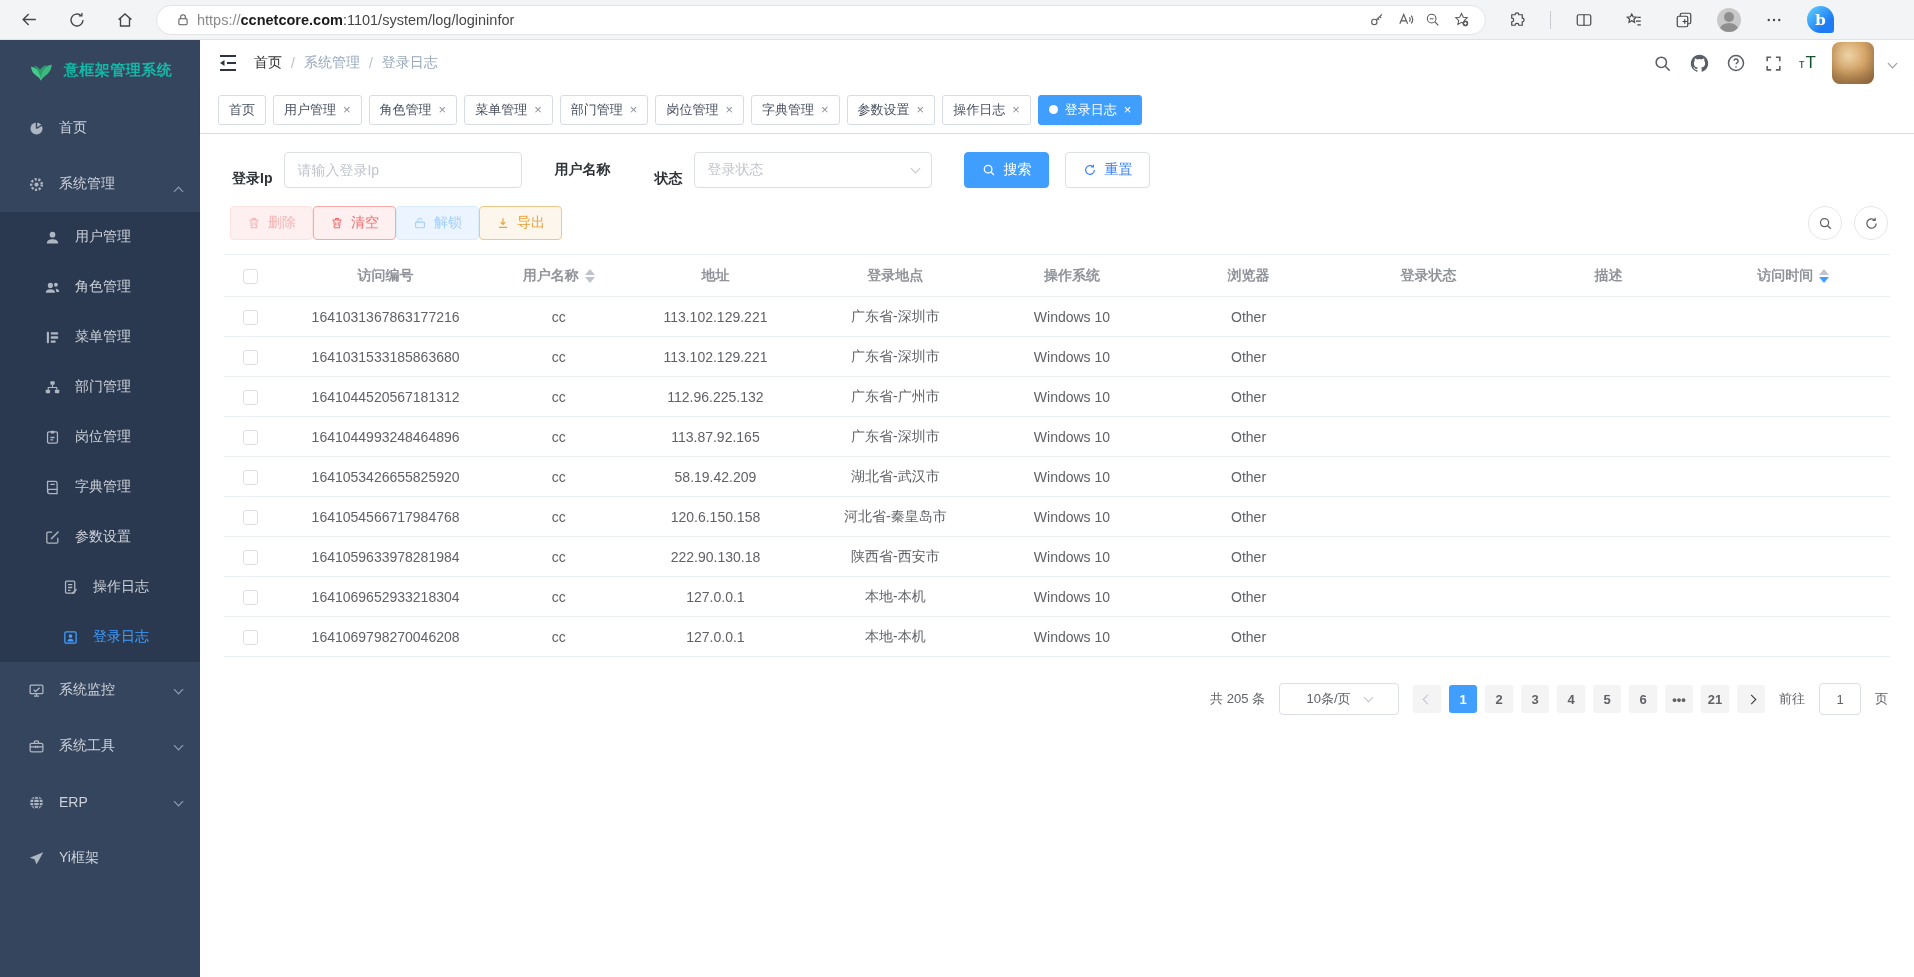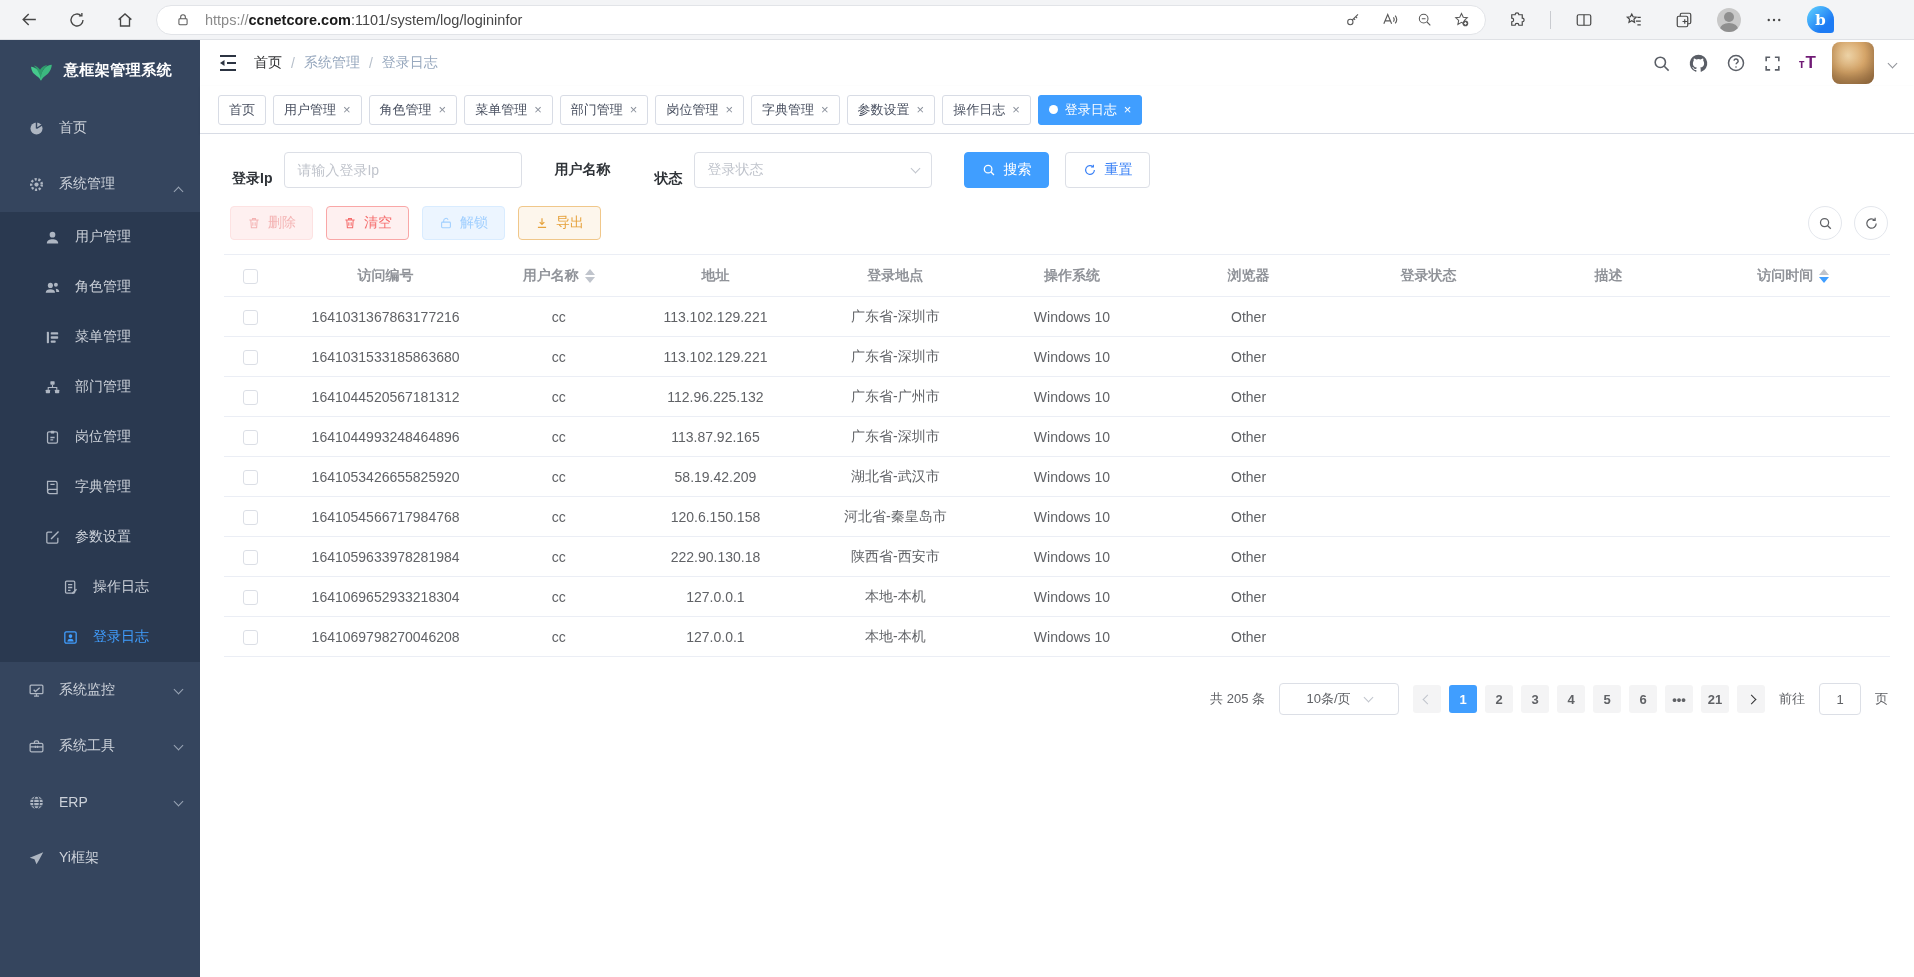--- a/index.html
+++ b/index.html
@@ -3,40 +3,40 @@
 <meta charset="utf-8">
 <style>
   * { box-sizing: border-box; margin: 0; padding: 0; }
   html,body { width:1914px; height:977px; overflow:hidden; }
   body { font-family:"Liberation Sans","DejaVu Sans",sans-serif; background:#fff; color:#303133; }
   svg { display:block; }
 
   
   .chrome { height:40px; background:#f3f4f6; border-bottom:1px solid #dfe1e5; display:flex; align-items:center; padding:0 12px; gap:14px; }
   .bi { width:34px; height:30px; display:flex; align-items:center; justify-content:center; color:#474747; border-radius:6px; flex:0 0 auto; }
-  .url-pill { flex:1 1 auto; max-width:1330px; height:30px; background:#fff; border:1px solid #e2e4e8; border-radius:16px; display:flex; align-items:center; padding:0 10px 0 12px; gap:8px; }
+  .url-pill { flex:1 1 auto; max-width:1330px; height:30px; background:#fff; border:1px solid #e2e4e8; border-radius:16px; display:flex; align-items:center; padding:0 10px 0 12px; }
   .url-text { flex:1; font-size:14.5px; color:#474747; white-space:nowrap; overflow:hidden; }
   .url-text .pfx { color:#8a8a8a; }
   .url-text .host { color:#1b1b1b; font-weight:600; }
   .url-text .rest { color:#474747; }
   .pill-ic { width:28px; height:26px; display:flex; align-items:center; justify-content:center; color:#5a5a5a; flex:0 0 auto; }
   .chrome-right { display:flex; align-items:center; gap:16px; flex:0 0 auto; padding-right:2px; }
   .vsep { width:1px; height:18px; background:#c9cbd0; }
   .avatar-chrome { width:24px; height:24px; border-radius:50%; background:#c9c9c9; position:relative; overflow:hidden; }
   .avatar-chrome i { position:absolute; left:7px; top:4px; width:10px; height:10px; border-radius:50%; background:#8f8f8f; }
   .avatar-chrome u { position:absolute; left:3px; top:15px; width:18px; height:12px; border-radius:50%; background:#8f8f8f; }
   .bing { width:27px; height:27px; border-radius:50% 50% 12% 50%; transform:rotate(0deg); background:linear-gradient(135deg,#62d4ff 0%,#1d7bf4 70%); display:flex; align-items:center; justify-content:center; color:#fff; font-weight:bold; font-size:15px; font-family:"DejaVu Serif",serif; }
 
   
   .app { display:flex; height:937px; }
 
   
   .sidebar { width:200px; flex:0 0 auto; background:#35455e; color:#cdd2da; font-size:14px; overflow:hidden; }
   .logo { height:60px; display:flex; align-items:center; justify-content:center; gap:10px; }
-  .logo .ttl { color:#ffffff; font-weight:bold; font-size:15px; letter-spacing:.5px; }
+  .logo .ttl { color:#14b8a6; font-weight:bold; font-size:15px; letter-spacing:.5px; }
   .mi { height:56px; display:flex; align-items:center; padding-left:28px; gap:14px; position:relative; cursor:pointer; }
   .sub { background:#2a3950; }
   .sub .mi { height:50px; padding-left:44px; }
   .sub .mi.l3 { padding-left:62px; }
   .mi .lbl { flex:0 1 auto; }
   .mi .caret { position:absolute; right:18px; top:50%; margin-top:-4px; color:#9aa5b5; }
   .mi.active { color:#409eff; }
   .si { width:17px; height:17px; flex:0 0 auto; color:#aeb6c2; }
   .mi.active .si { color:#409eff; }
   .chv { display:inline-block; width:7px; height:7px; border-right:1.6px solid currentColor; border-bottom:1.6px solid currentColor; }
@@ -47,21 +47,21 @@
   .main { flex:1 1 auto; display:flex; flex-direction:column; min-width:0; }
 
   .navbar { height:46px; background:#fff; display:flex; align-items:center; padding:0 18px 0 16px; gap:14px; flex:0 0 auto; }
   .hamb { width:24px; height:24px; color:#2c3442; }
   .crumbs { display:flex; align-items:center; gap:9px; font-size:14px; }
   .crumb-first { color:#303133; }
   .crumb-rest { color:#97a8be; }
   .crumb-sep { color:#b6bfca; }
   .nav-right { margin-left:auto; display:flex; align-items:center; gap:15px; }
   .ni { width:22px; height:22px; display:flex; align-items:center; justify-content:center; color:#5a5e66; }
-  .ttsize { font-size:17px; color:#701a75; font-weight:700; letter-spacing:1px; }
+  .ttsize { font-size:17px; color:#14532d; font-weight:400; letter-spacing:1px; }
   .ttsize i { font-style:normal; font-size:12px; }
   .avatar-app { width:42px; height:42px; border-radius:8px; background:radial-gradient(circle at 38% 32%, #ecd2a6 0%, #d9a86b 45%, #9c7044 100%); box-shadow:inset 0 -10px 14px rgba(90,60,30,.35); }
   .nav-caret { color:#909399; }
 
   
   .tagsbar { height:48px; flex:0 0 auto; background:#fff; border-bottom:1px solid #d8dce5; box-shadow:0 1px 3px rgba(0,0,0,.06); display:flex; align-items:center; padding:0 18px; gap:7px; }
   .tag { height:30px; display:inline-flex; align-items:center; gap:7px; padding:0 10px; border:1px solid #d8dce5; background:#fff; color:#495060; font-size:13px; cursor:pointer; border-radius:3px; }
   .tag .x { font-size:13px; color:#8a909b; line-height:1; }
   .tag.active { background:#409eff; border-color:#409eff; color:#fff; }
   .tag.active .x { color:#fff; }
@@ -80,21 +80,21 @@
   .fselect .chv { color:#c0c4cc; margin-top:-3px; }
   .fdate { width:222px; height:36px; border:1px solid #dcdfe6; border-radius:4px; padding:0 10px; display:flex; align-items:center; gap:8px; color:#c0c4cc; }
   .fdate .cal { width:15px; height:15px; color:#c0c4cc; flex:0 0 auto; }
   .fdate .dsep { color:#606266; }
   .btn { height:36px; border-radius:4px; display:inline-flex; align-items:center; gap:7px; padding:0 17px; font-size:14px; cursor:pointer; border:1px solid transparent; white-space:nowrap; }
   .btn svg { width:14px; height:14px; }
   .btn-primary { background:#409eff; border-color:#409eff; color:#fff; }
   .btn-plain { background:#fff; border-color:#dcdfe6; color:#3b82f6; }
   .filters .btn { margin-right:16px; }
 
-  .toolbar { display:flex; align-items:center; gap:13px; padding:2px 2px 14px 6px; }
+  .toolbar { display:flex; align-items:center; padding:2px 2px 14px 6px; }
   .tbtn { height:34px; border-radius:4px; display:inline-flex; align-items:center; gap:7px; padding:0 16px; font-size:14px; cursor:pointer; border:1px solid transparent; }
   .tbtn svg { width:14px; height:14px; }
   .tbtn-del    { background:#fef0f0; border-color:#fde2e2; color:#f4b4b4; }
   .tbtn-clear  { background:#fef0f0; border-color:#f9a7a7; color:#f56c6c; }
   .tbtn-unlock { background:#ecf5ff; border-color:#d9ecff; color:#a0cfff; }
   .tbtn-export { background:#fdf6ec; border-color:#f0c78a; color:#e6a23c; }
   .tool-right { margin-left:auto; display:flex; gap:12px; }
   .cbtn { width:34px; height:34px; border-radius:50%; border:1px solid #e4e7ed; background:#fff; display:flex; align-items:center; justify-content:center; color:#606266; cursor:pointer; }
   .cbtn svg { width:15px; height:15px; }
 

